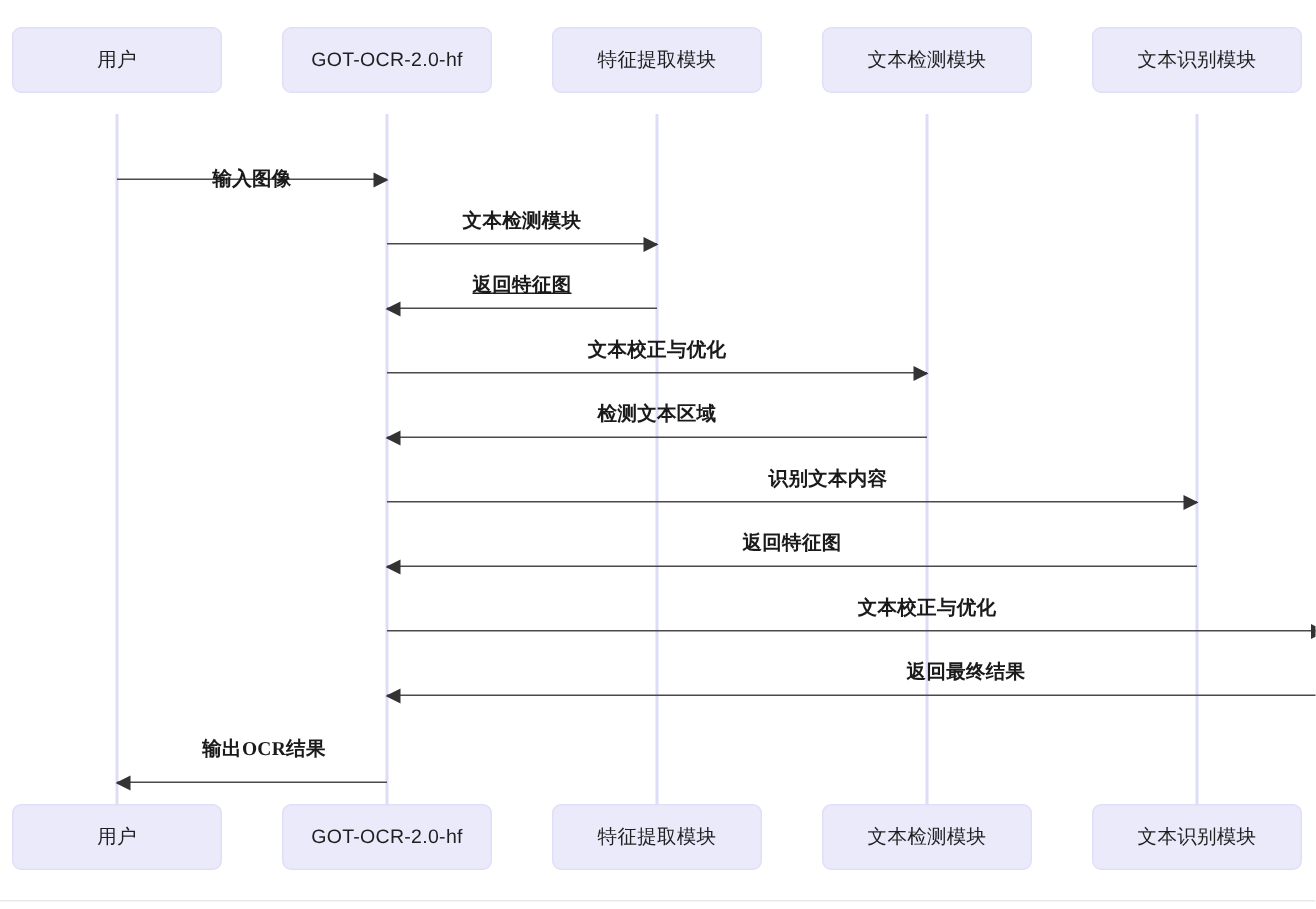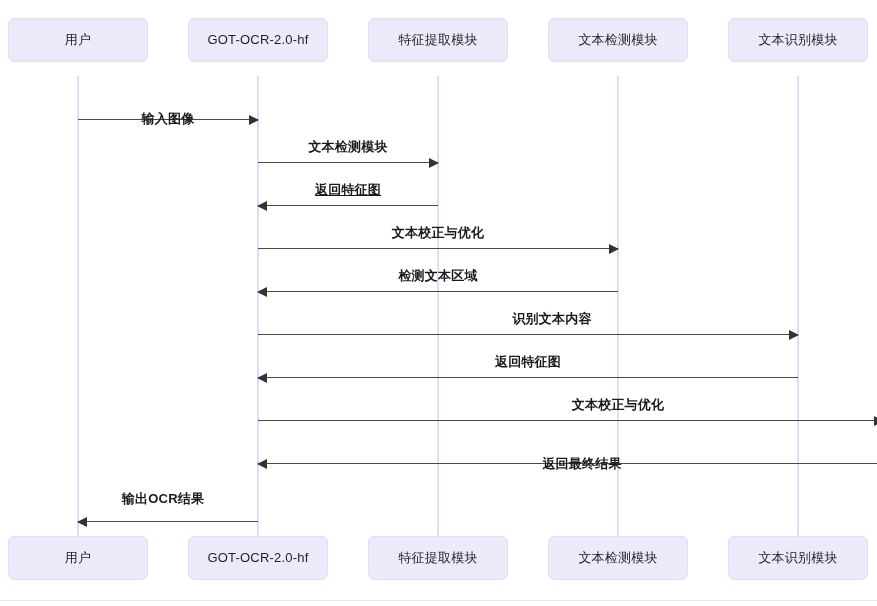--- a/index.html
+++ b/index.html
@@ -158,25 +158,25 @@
         <div class="arrowhead left"></div>
       </div>
       <div class="msg-label" style="left: 528px; top: 353px;">返回特征图</div>
       <div class="msg" style="left: 258px; width: 625px; top: 420px;">
         <div class="arrowhead right"></div>
       </div>
       <div class="msg-label" style="left: 618px; top: 396px;">文本校正与优化</div>
       <div class="msg" style="left: 258px; width: 625px; top: 463px;">
         <div class="arrowhead left"></div>
       </div>
-      <div class="msg-label" style="left: 582px; top: 439px; margin-top: 16px;">返回最终结果</div>
+      <div class="msg-label" style="left: 644px; top: 439px;">返回最终结果</div>
       <div class="msg" style="left: 78px; width: 180px; top: 521px;">
         <div class="arrowhead left"></div>
       </div>
-      <div class="msg-label" style="left: 163px; top: 490px;">输出OCR结果</div>
+      <div class="msg-label" style="left: 176px; top: 490px; font-family: Liberation Serif, serif;">输出OCR结果</div>
     </div>
 
   <div id="participants-bottom">
       <div class="participant" style="left: 8px; top: 536px;">
         <span>用户</span>
       </div>
       <div class="participant" style="left: 188px; top: 536px;">
         <span>GOT-OCR-2.0-hf</span>
       </div>
       <div class="participant" style="left: 368px; top: 536px;">

